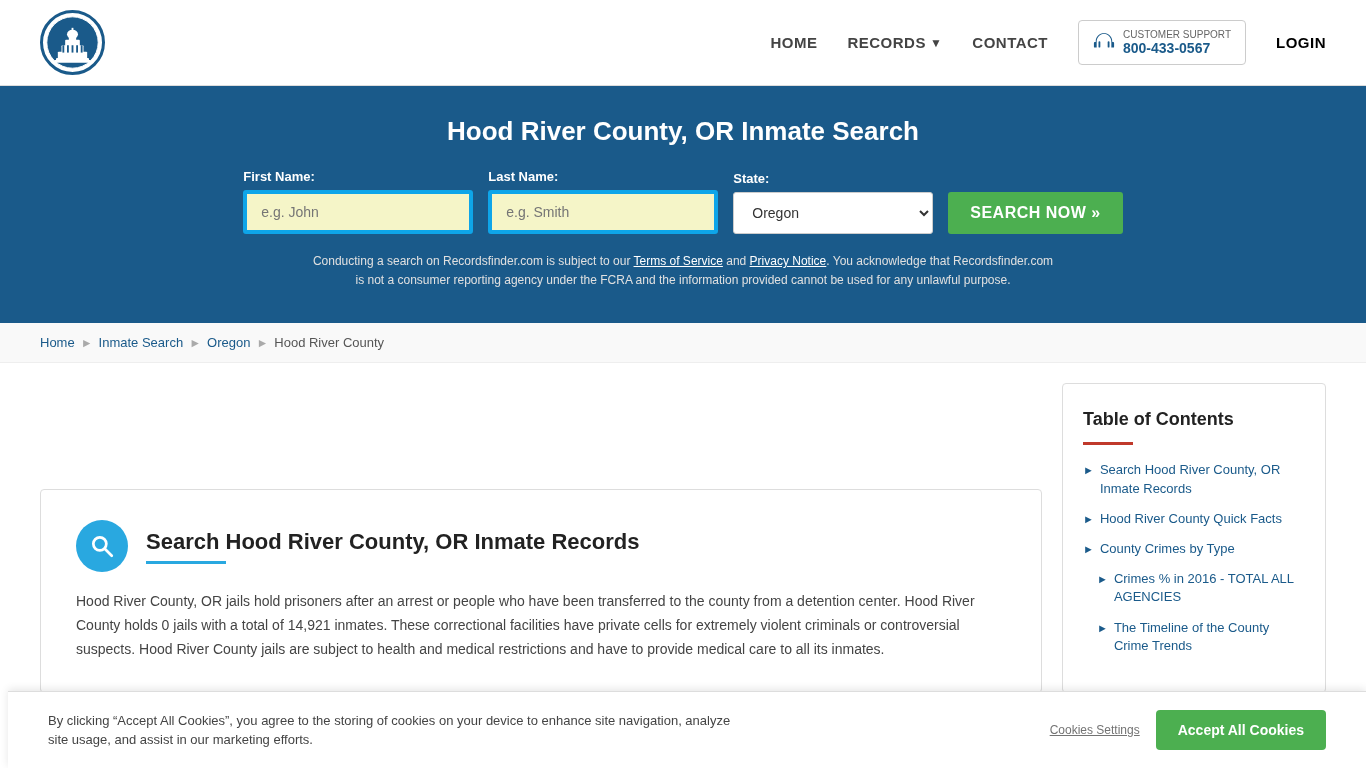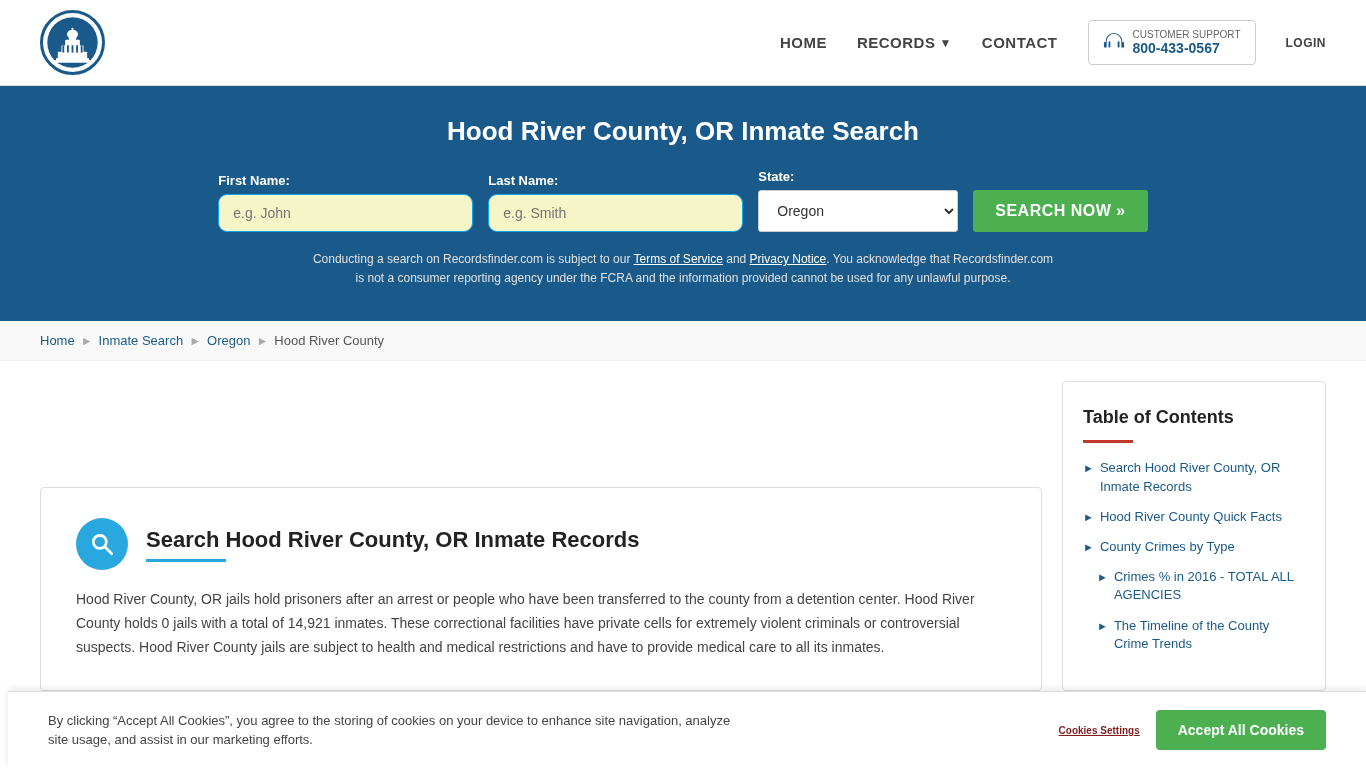--- a/index.html
+++ b/index.html
@@ -75,23 +75,23 @@
       flex-direction: column;
       font-size: 10px;
       color: #666;
     }
     #support-phone {
       font-size: 14px;
       font-weight: bold;
       color: #1a5a8a;
     }
     #login-btn {
-      font-size: 12px;
-      font-weight: bold;
-      color: #404040;
+      font-size: 15px;
+      font-weight: bold;
+      color: #000000;
       cursor: pointer;
       letter-spacing: 0.5px;
     }
 
     
     #search-banner {
       background: #1a5a8a;
       padding: 30px 40px 25px;
       text-align: center;
     }
@@ -113,25 +113,25 @@
       flex-direction: column;
       align-items: flex-start;
       gap: 6px;
     }
     .form-label {
       color: #fff;
       font-size: 13px;
       font-weight: 600;
     }
     .form-input {
-      width: 255px;
+      width: 230px;
       padding: 10px 14px;
       background: #f5f5c8;
-      border: 1px solid #0ea5e9;
-      border-radius: 9px;
+      border: 4px solid #0ea5e9;
+      border-radius: 3px;
       font-size: 14px;
       color: #999;
     }
     #state-select {
       width: 200px;
       padding: 10px 14px;
       background: #fff;
       border: 1px solid #ccc;
       border-radius: 3px;
       font-size: 14px;
@@ -302,25 +302,25 @@
     }
     #cookie-actions {
       display: flex;
       align-items: center;
       gap: 16px;
       flex-shrink: 0;
     }
     #cookies-settings-btn {
       background: none;
       border: none;
-      color: #7f1d1d;
-      font-size: 10px;
+      color: #737373;
+      font-size: 12px;
       text-decoration: underline;
       cursor: pointer;
-      font-weight: 700;
+      font-weight: 400;
     }
     #accept-all-btn {
       background: #4caf50;
       color: #fff;
       border: none;
       padding: 12px 22px;
       font-size: 14px;
       font-weight: bold;
       border-radius: 4px;
       cursor: pointer;

